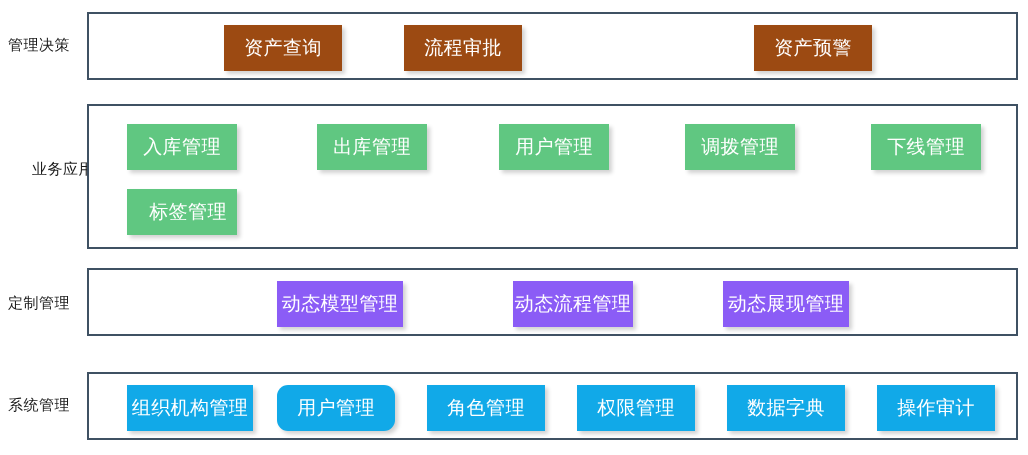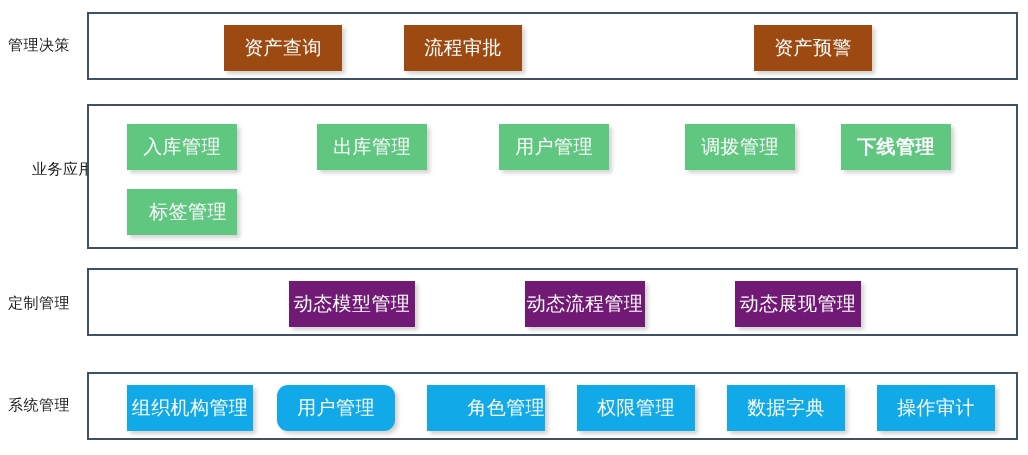--- a/index.html
+++ b/index.html
@@ -69,21 +69,21 @@
     letter-spacing: 0.4px;
     white-space: nowrap;
     box-shadow: 3px 3px 4px rgba(0, 0, 0, 0.18);
     box-sizing: border-box;
     overflow: hidden;
     text-overflow: ellipsis;
   }
 
   .node.brown  { background: #9c4a12; }
   .node.green  { background: #60c781; }
-  .node.purple { background: #701a75; margin-left: 12px; }
+  .node.purple { background: #8b5cf6; }
   .node.blue   { background: #11a9e8; }
 </style>
 </head>
 <body>
 
 <div id="architecture-diagram">
     <div class="arch-row" style="left: 0px; top: 0px; width: 1028px; height: 455px; pointer-events: none;">
       <div class="tier-label" style="top: 36px; pointer-events: auto;">管理决策</div>
       <div class="tier-box" style="top: 12px; height: 68px; pointer-events: auto;">
         <div class="node-strip" style="top: 11px;">
@@ -94,21 +94,21 @@
       </div>
     </div>
     <div class="arch-row" style="left: 0px; top: 0px; width: 1028px; height: 455px; pointer-events: none;">
       <div class="tier-label" style="top: 160px; pointer-events: auto; margin-left: 24px;">业务应用</div>
       <div class="tier-box" style="top: 104px; height: 145px; pointer-events: auto;">
         <div class="node-strip" style="top: 18px;">
           <div class="node green" style="left: 38px; width: 110px;">入库管理</div>
           <div class="node green" style="left: 228px; width: 110px;">出库管理</div>
           <div class="node green" style="left: 410px; width: 110px;">用户管理</div>
           <div class="node green" style="left: 596px; width: 110px;">调拨管理</div>
-          <div class="node green" style="left: 752px; width: 110px; font-weight: bold;">下线管理</div>
+          <div class="node green" style="left: 782px; width: 110px;">下线管理</div>
         </div>
         <div class="node-strip" style="top: 83px;">
           <div class="node green" style="left: 38px; width: 110px; padding-left: 12px;">标签管理</div>
         </div>
       </div>
     </div>
     <div class="arch-row" style="left: 0px; top: 0px; width: 1028px; height: 455px; pointer-events: none;">
       <div class="tier-label" style="top: 294px; pointer-events: auto;">定制管理</div>
       <div class="tier-box" style="top: 268px; height: 68px; pointer-events: auto;">
         <div class="node-strip" style="top: 11px;">
@@ -117,20 +117,20 @@
           <div class="node purple" style="left: 634px; width: 126px;">动态展现管理</div>
         </div>
       </div>
     </div>
     <div class="arch-row" style="left: 0px; top: 0px; width: 1028px; height: 455px; pointer-events: none;">
       <div class="tier-label" style="top: 396px; pointer-events: auto;">系统管理</div>
       <div class="tier-box" style="top: 372px; height: 68px; pointer-events: auto;">
         <div class="node-strip" style="top: 11px;">
           <div class="node blue" style="left: 38px; width: 126px;">组织机构管理</div>
           <div class="node blue" style="left: 188px; width: 118px; border-radius: 11px;">用户管理</div>
-          <div class="node blue" style="left: 338px; width: 118px; text-align: right;">角色管理</div>
+          <div class="node blue" style="left: 338px; width: 118px;">角色管理</div>
           <div class="node blue" style="left: 488px; width: 118px;">权限管理</div>
           <div class="node blue" style="left: 638px; width: 118px;">数据字典</div>
           <div class="node blue" style="left: 788px; width: 118px;">操作审计</div>
         </div>
       </div>
     </div>
   </div>
 
 </body></html>

